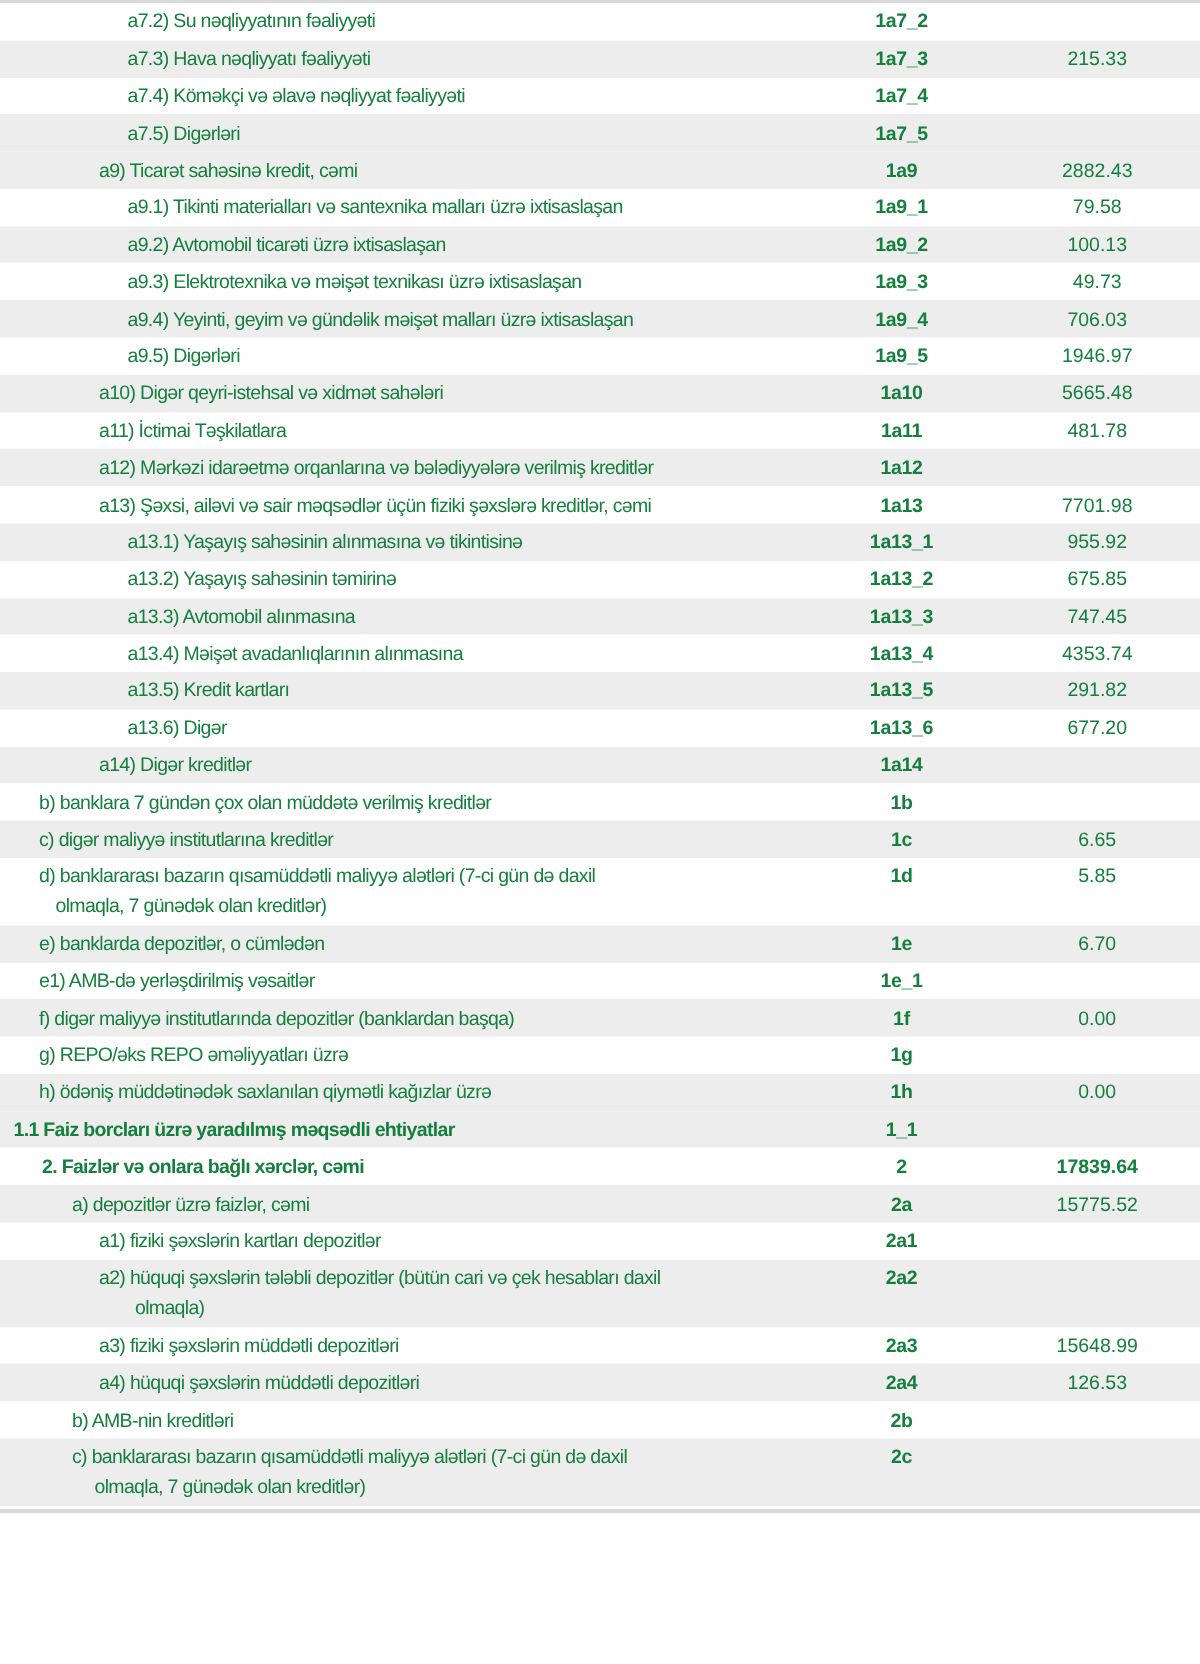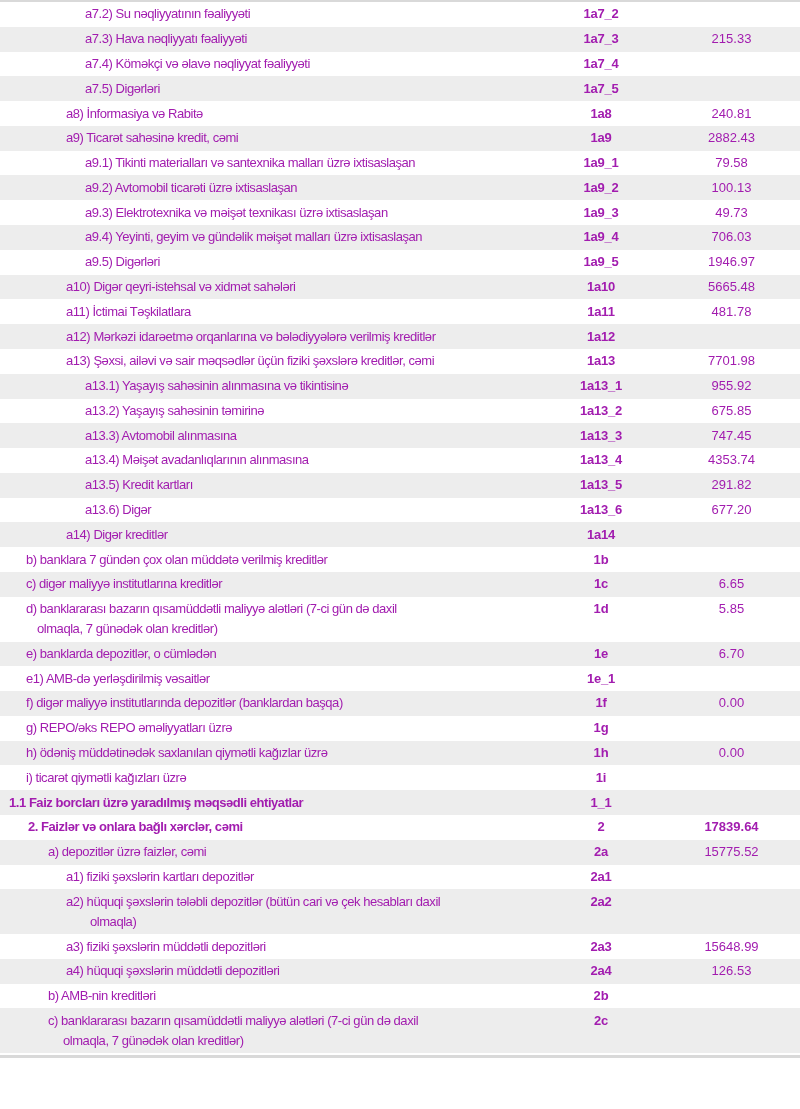--- a/index.html
+++ b/index.html
@@ -4,21 +4,21 @@
 <style>
   html, body {
     margin: 0;
     padding: 0;
     background: #ffffff;
   }
   #sheet {
     width: 800px;
     font-family: "Liberation Sans", sans-serif;
     font-size: 13px;
-    color: #a21caf;
+    color: #15803d;
     background: #ffffff;
   }
   .top-border {
     height: 2px;
     background: #d9d9d9;
   }
   .row {
     display: grid;
     grid-template-columns: 518px 166px 95px;
     padding: 2.4px 0;
@@ -75,25 +75,20 @@
       <div class="row ind-5">
         <div class="cell label">a7.4) Köməkçi və əlavə nəqliyyat fəaliyyəti</div>
         <div class="cell code">1a7_4</div>
         <div class="cell value"></div>
       </div>
       <div class="row ind-5 shaded">
         <div class="cell label">a7.5) Digərləri</div>
         <div class="cell code">1a7_5</div>
         <div class="cell value"></div>
       </div>
-      <div class="row ind-4">
-        <div class="cell label">a8)  İnformasiya və Rabitə</div>
-        <div class="cell code">1a8</div>
-        <div class="cell value">240.81</div>
-      </div>
       <div class="row ind-4 shaded">
         <div class="cell label">a9) Ticarət sahəsinə kredit, cəmi</div>
         <div class="cell code">1a9</div>
         <div class="cell value">2882.43</div>
       </div>
       <div class="row ind-5">
         <div class="cell label">a9.1) Tikinti materialları və santexnika malları üzrə ixtisaslaşan</div>
         <div class="cell code">1a9_1</div>
         <div class="cell value">79.58</div>
       </div>
@@ -205,25 +200,20 @@
       </div>
       <div class="row ind-2">
         <div class="cell label">g) REPO/əks REPO əməliyyatları üzrə</div>
         <div class="cell code">1g</div>
         <div class="cell value"></div>
       </div>
       <div class="row ind-2 shaded">
         <div class="cell label">h) ödəniş müddətinədək saxlanılan qiymətli kağızlar üzrə</div>
         <div class="cell code">1h</div>
         <div class="cell value">0.00</div>
-      </div>
-      <div class="row ind-2">
-        <div class="cell label">i) ticarət qiymətli kağızları üzrə</div>
-        <div class="cell code">1i</div>
-        <div class="cell value"></div>
       </div>
       <div class="row ind-0 shaded bold">
         <div class="cell label">1.1 Faiz borcları üzrə yaradılmış məqsədli ehtiyatlar</div>
         <div class="cell code">1_1</div>
         <div class="cell value"></div>
       </div>
       <div class="row ind-1 bold">
         <div class="cell label">2. Faizlər və onlara bağlı xərclər, cəmi</div>
         <div class="cell code">2</div>
         <div class="cell value">17839.64</div>

